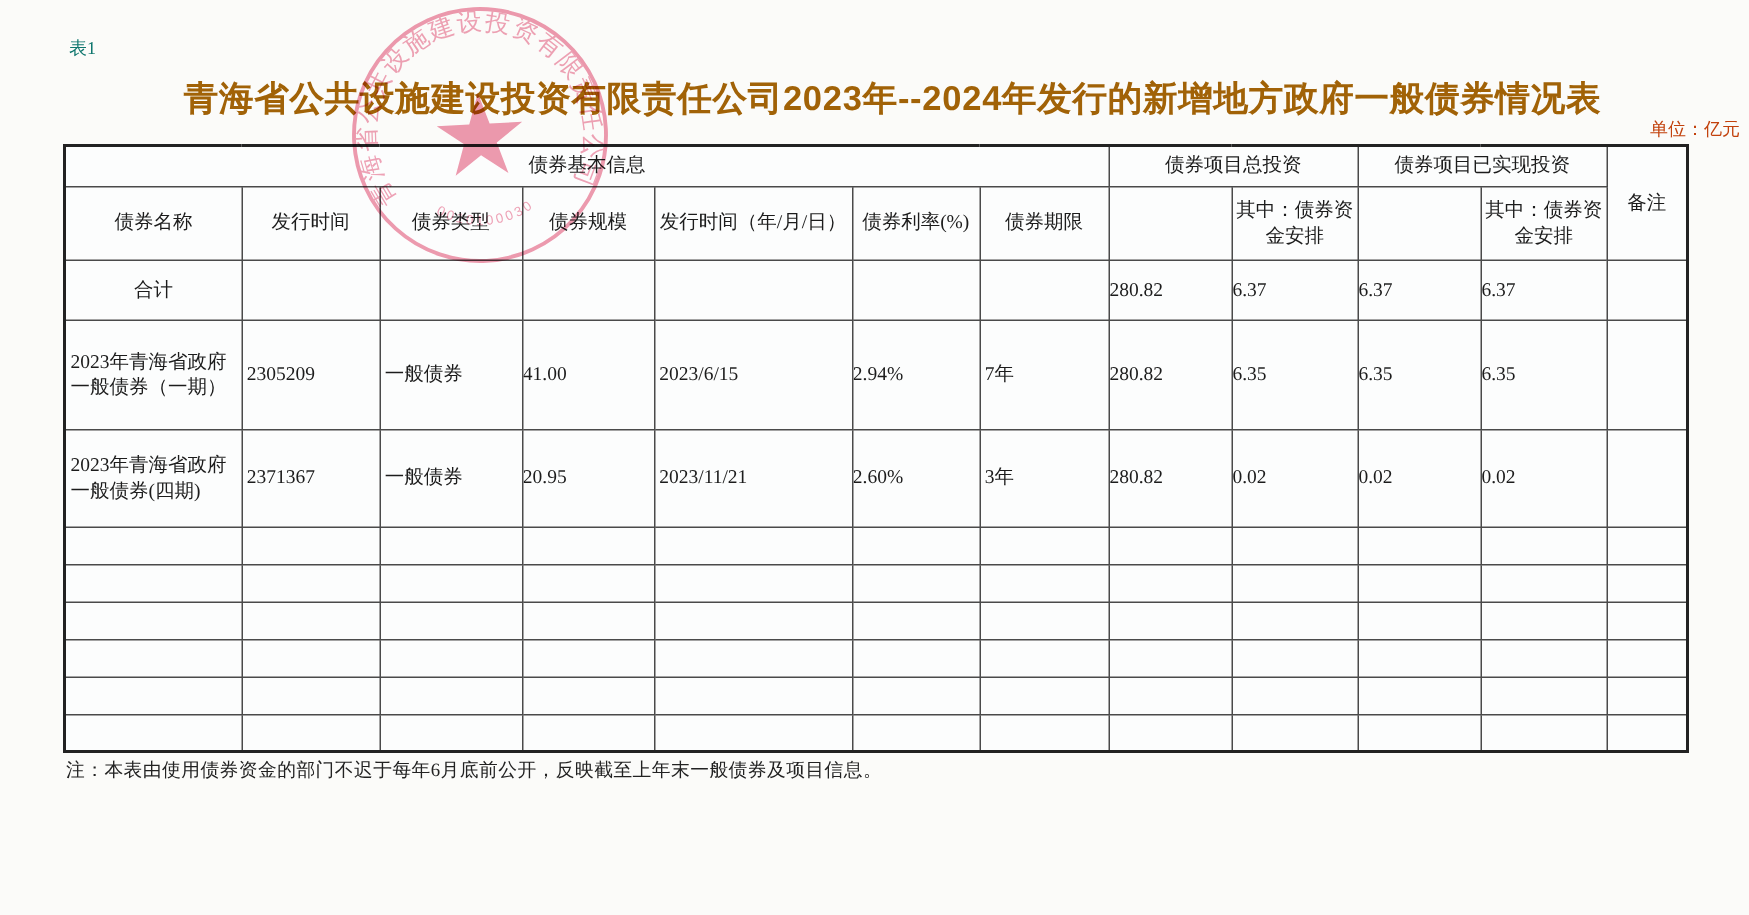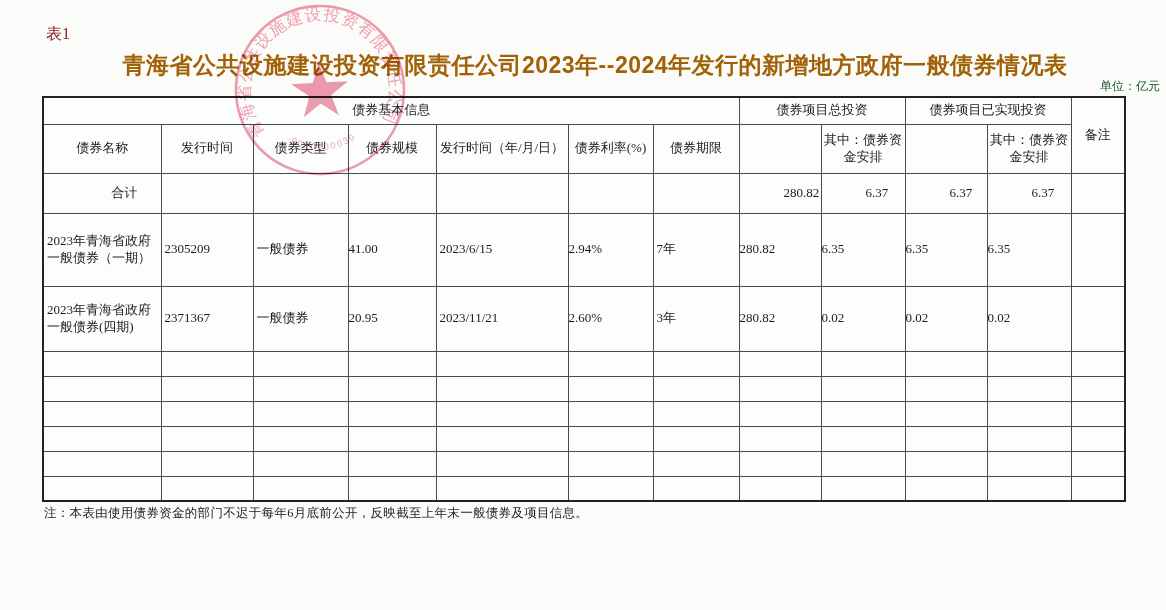--- a/index.html
+++ b/index.html
@@ -4,44 +4,44 @@
 <style>
   * { margin:0; padding:0; box-sizing:border-box; }
   html,body { width:1166px; height:610px; }
   body {
     position:relative;
     background:#fbfbf9;
     font-family:"Liberation Serif","DejaVu Serif",serif;
     color:#1c1c1c;
     overflow:hidden;
   }
-  .sheet-label { position:absolute; left:46px; top:24px; font-size:16px; color:#7f1d1d; }
+  .sheet-label { position:absolute; left:46px; top:24px; font-size:12px; color:#0f766e; }
   .doc-title {
     position:absolute; left:12px; top:50px; width:100%;
     text-align:center; font-family:"Liberation Sans","DejaVu Sans",sans-serif;
     font-weight:bold; font-size:23px; letter-spacing:0.5px; color:#a16207;
   }
-  .unit-label { position:absolute; right:6px; top:78px; font-size:12px; color:#14532d; }
+  .unit-label { position:absolute; right:6px; top:78px; font-size:12px; color:#c2410c; }
 
   table.bond-table {
     position:absolute; left:42px; top:96px;
     width:1082px; table-layout:fixed;
     border-collapse:collapse;
     background:#fcfdfd;
   }
   table.bond-table th, table.bond-table td {
     border:1.4px solid #4a4a4a;
     font-size:13px; font-weight:normal;
     overflow:hidden; vertical-align:middle;
     line-height:1.3;
   }
   table.bond-table { border:2px solid #222; }
   tr.hrow1 th { height:27px; text-align:center; }
   tr.hrow2 th { height:49px; text-align:center; }
-  tr.row-total  td { height:40px;padding-left:44px; }
+  tr.row-total  td { height:40px; }
   tr.row-bond1  td { height:73px; }
   tr.row-bond2  td { height:65px; }
   tr.row-empty  td { height:25px; }
   td.ctr { text-align:center; }
   td.txt { text-align:left; padding-left:3px; padding-right:2px; }
   td.num { padding-right:3px; }
   .note {
     position:absolute; left:44px; top:505px;
     font-size:12.5px; color:#222; letter-spacing:0.3px;text-align:center;
   }

